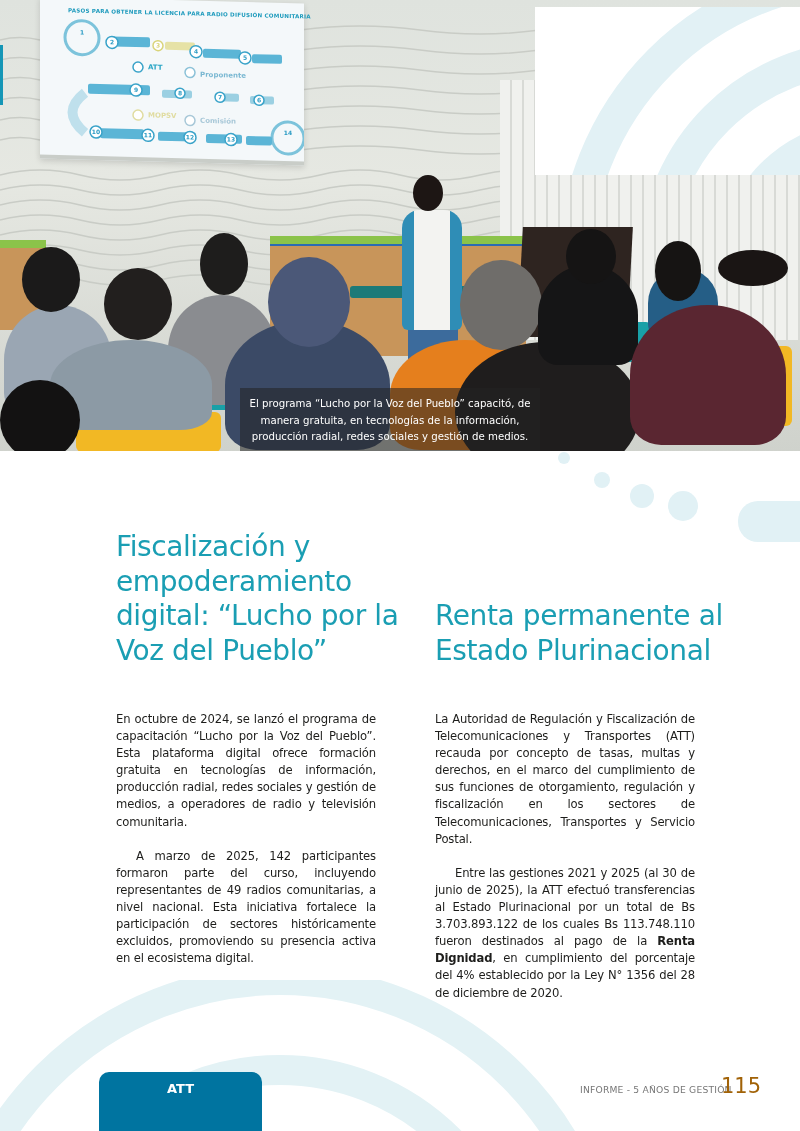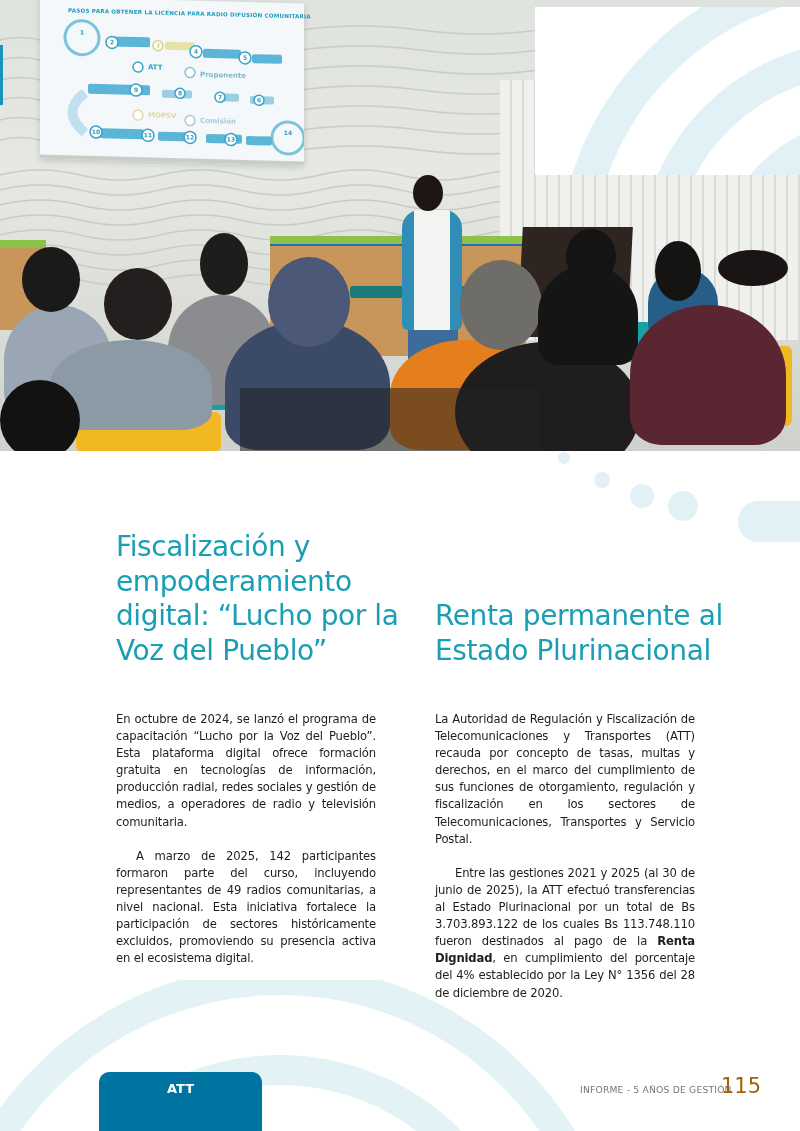--- a/index.html
+++ b/index.html
@@ -210,20 +210,21 @@
   <div class="head" style="left:455px;top:342px;width:185px;height:140px;background:#1f1d1d;"></div>
   <div class="person" style="left:538px;top:265px;width:100px;height:100px;background:#151516;"></div>
   <div class="head" style="left:566px;top:229px;width:50px;height:55px;background:#151414;"></div>
   <div class="person" style="left:648px;top:268px;width:70px;height:70px;background:#255e86;"></div>
   <div class="head" style="left:655px;top:241px;width:46px;height:60px;background:#161413;"></div>
   <div class="person" style="left:630px;top:305px;width:156px;height:140px;background:#5a2631;"></div>
   <div class="head" style="left:718px;top:250px;width:70px;height:36px;background:#1a1514;"></div>
   <div class="head" style="left:0px;top:380px;width:80px;height:80px;background:#131212;"></div>
 
   <div class="caption-bg"></div>
+  <div class="photo-caption">El programa “Lucho por la Voz del Pueblo” capacitó, de manera gratuita, en tecnologías de la información, producción radial, redes sociales y gestión de medios.</div>
 
   <div class="top-right-panel">
     <svg width="265" height="168" viewBox="0 0 265 168">
       <g fill="none" stroke="#e2f1f5" stroke-width="34">
         <circle cx="330" cy="260" r="290"></circle>
         <circle cx="330" cy="260" r="210"></circle>
         <circle cx="330" cy="260" r="130"></circle>
       </g>
     </svg>
   </div>

